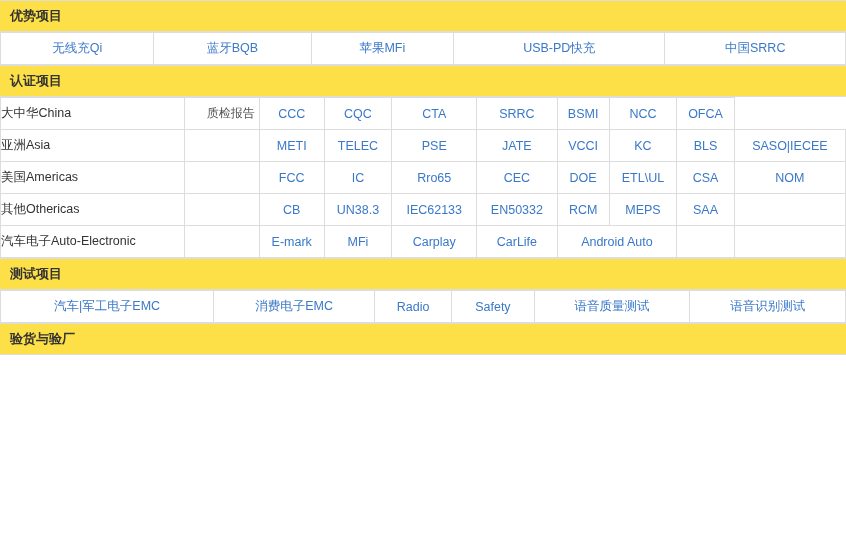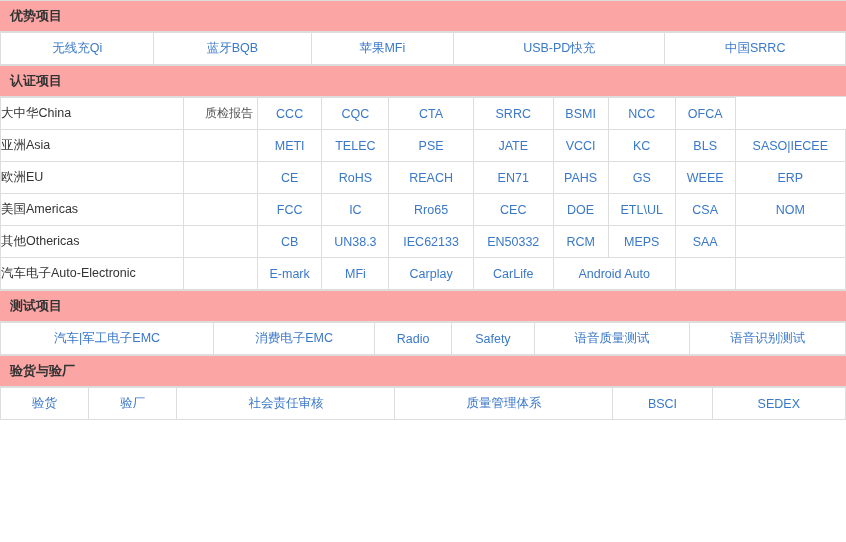--- a/index.html
+++ b/index.html
@@ -4,21 +4,21 @@
   <style>
     * { box-sizing: border-box; margin: 0; padding: 0; }
     body {
       font-family: Arial, "Microsoft YaHei", sans-serif;
       font-size: 13px;
       color: #333;
       background: #fff;
       width: 846px;
     }
     .section-title {
-      background: #fca5a5;
+      background: #fde047;
       padding: 6px 10px;
       font-size: 13px;
       font-weight: bold;
       border-top: 1px solid #ddd;
       border-bottom: 1px solid #ddd;
     }
     table {
       width: 100%;
       border-collapse: collapse;
     }
@@ -93,32 +93,20 @@
       <td class="blue">METI</td>
       <td class="blue">TELEC</td>
       <td class="blue">PSE</td>
       <td class="blue">JATE</td>
       <td class="blue">VCCI</td>
       <td class="blue">KC</td>
       <td class="blue">BLS</td>
       <td class="blue">SASO|IECEE</td>
     </tr>
 
-    <tr>
-      <td class="category">欧洲EU</td>
-      <td></td>
-      <td class="blue">CE</td>
-      <td class="blue">RoHS</td>
-      <td class="blue">REACH</td>
-      <td class="blue">EN71</td>
-      <td class="blue">PAHS</td>
-      <td class="blue">GS</td>
-      <td class="blue">WEEE</td>
-      <td class="blue">ERP</td>
-    </tr>
 
     <tr>
       <td class="category">美国Americas</td>
       <td></td>
       <td class="blue">FCC</td>
       <td class="blue">IC</td>
       <td class="blue">Rro65</td>
       <td class="blue">CEC</td>
       <td class="blue">DOE</td>
       <td class="blue">ETL\UL</td>
@@ -165,25 +153,13 @@
       <td class="blue">Safety</td>
       <td class="blue">语音质量测试</td>
       <td class="blue">语音识别测试</td>
     </tr>
   </tbody>
     </table>
 </div>
 
 <div>
   <div class="section-title">验货与验厂</div>
-  <table class="bottom-section">
-    <tbody>
-        <tr>
-      <td class="blue">验货</td>
-      <td class="blue">验厂</td>
-      <td class="blue">社会责任审核</td>
-      <td class="blue">质量管理体系</td>
-      <td class="blue">BSCI</td>
-      <td class="blue">SEDEX</td>
-    </tr>
-  </tbody>
-    </table>
 </div>
 
 </body></html>

